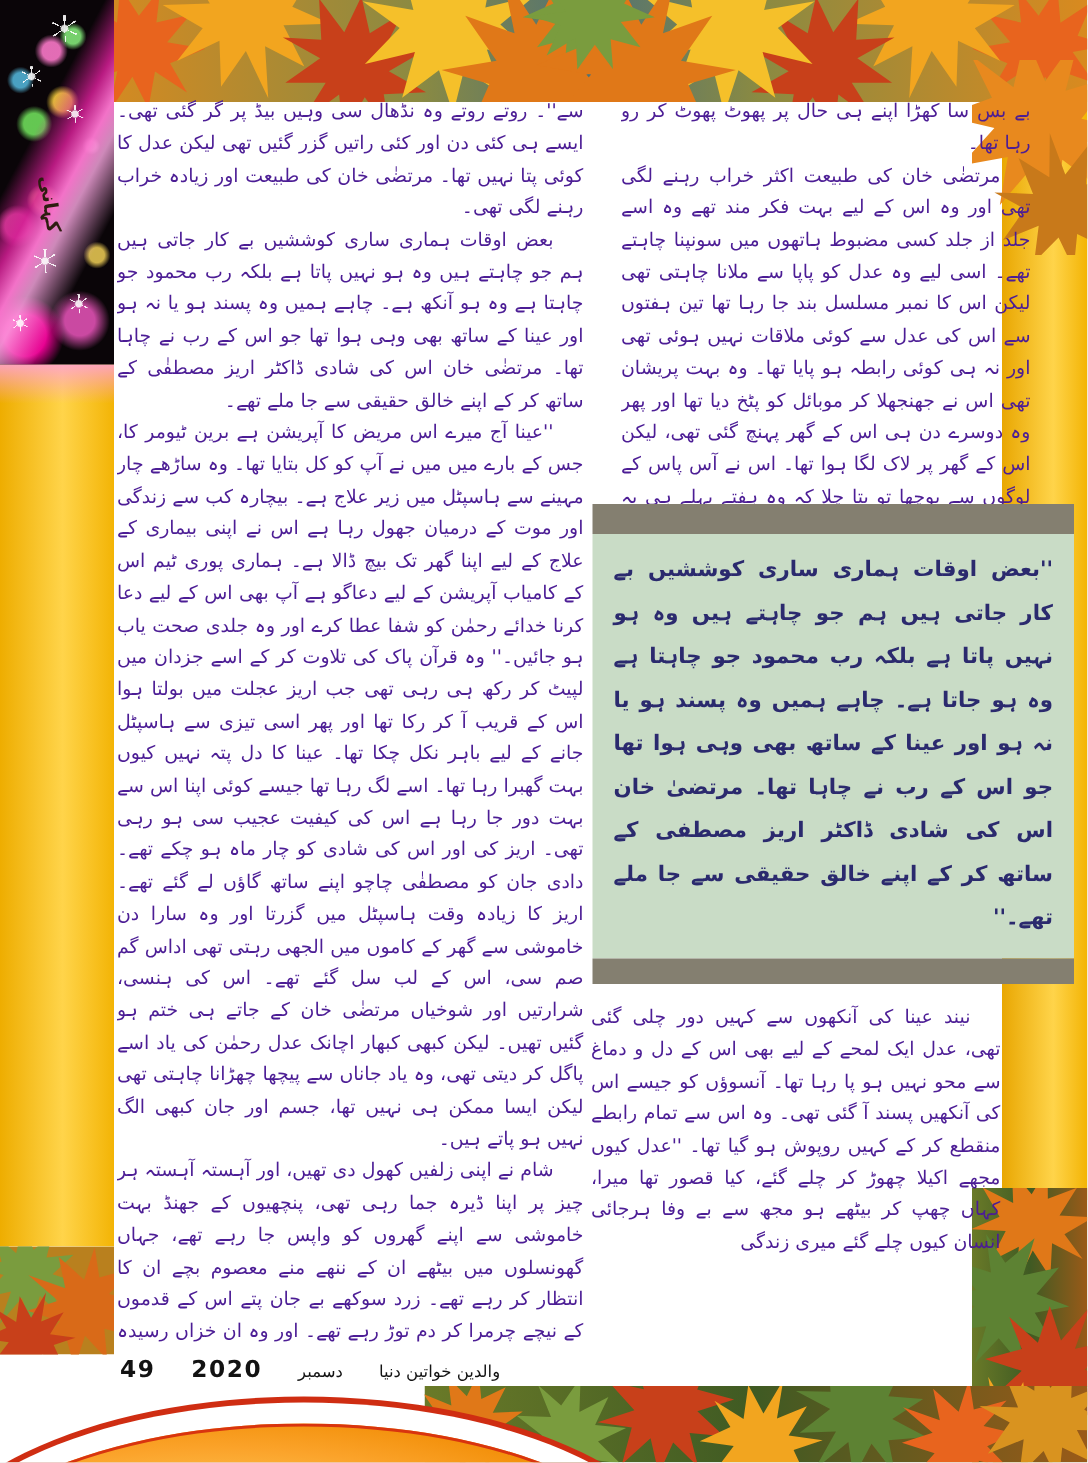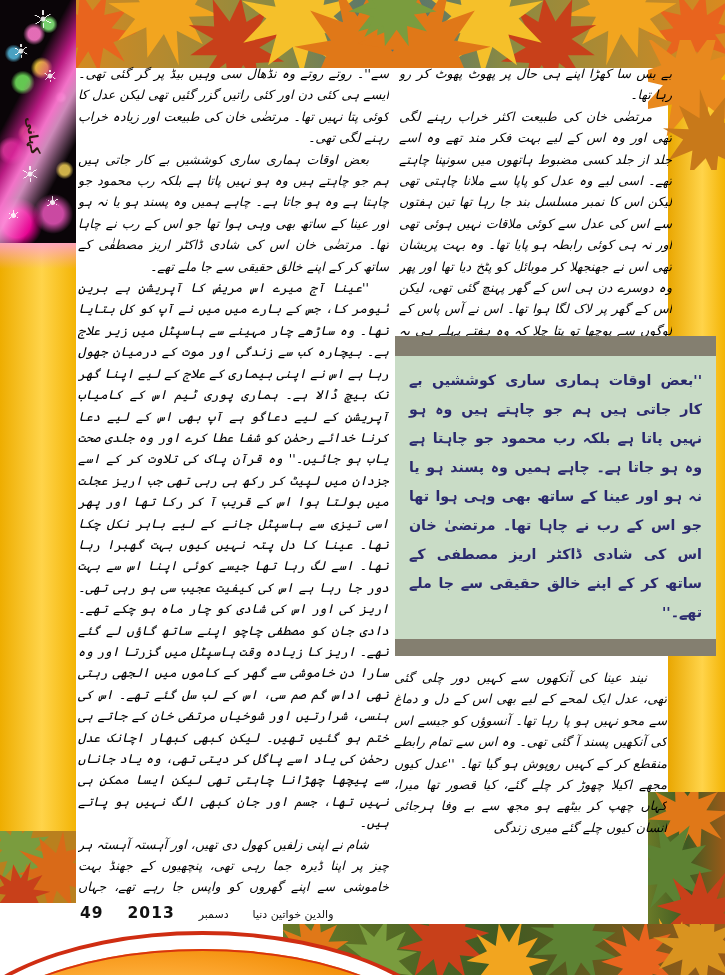--- a/index.html
+++ b/index.html
@@ -38,26 +38,26 @@
       border-radius:50%;opacity:.9;}
   .strip-caption{position:absolute;left:14px;top:128px;transform:rotate(82deg);
       transform-origin:center;color:#2e1d10;font-size:13px;font-weight:bold;white-space:nowrap;}
   .left-gold{left:0;top:243px;width:76px;height:588px;z-index:0;
       background:linear-gradient(90deg,#eead00,#ffd44a 55%,#f3b405);}
   .left-gold::before{content:"";position:absolute;left:0;top:0;width:100%;height:26px;
       background:linear-gradient(180deg,rgba(255,160,215,.85),rgba(255,160,215,0));}
   .left-bottom-leaves{left:0;top:831px;width:76px;height:72px;z-index:1;}
 
   
-  .col{position:absolute;z-index:3;direction:rtl;text-align:justify;color:#000000;
-       font-size:12.6px;line-height:21.4px;overflow:hidden;font-style:italic;}
+  .col{position:absolute;z-index:3;direction:rtl;text-align:justify;color:#4c1d95;
+       font-size:12.6px;line-height:21.4px;overflow:hidden;}
   .col p{margin:0;}
   .col p.indent{text-indent:20px;}
   .col-left{left:78px;top:63px;width:311px;height:837px;}
-  .col-right-top{left:399px;top:63px;width:273px;height:287px;}
+  .col-right-top{left:414px;top:63px;width:273px;height:287px;}
   .col-right-bottom{left:394px;top:667px;width:273px;height:233px;}
 
   
   .quote-box{position:absolute;left:375px;top:336px;width:321px;z-index:3;margin-left:20px;}
   .quote-bar{height:20px;}
   .quote-bar.bottom{height:17px;}
   .quote-body{direction:rtl;text-align:justify;font-weight:bold;
       font-size:14.2px;line-height:29px;padding:10px 14px 12px 14px;}
 
   
@@ -173,28 +173,28 @@
     <div class="quote-body" style="background:#c9dcc6;color:#2b2a6e">''بعض اوقات ہماری ساری کوششیں بے کار جاتی ہیں ہم جو چاہتے ہیں وہ ہو نہیں پاتا ہے بلکہ رب محمود جو چاہتا ہے وہ ہو جاتا ہے۔ چاہے ہمیں وہ پسند ہو یا نہ ہو اور عینا کے ساتھ بھی وہی ہوا تھا جو اس کے رب نے چاہا تھا۔ مرتضیٰ خان اس کی شادی ڈاکٹر اریز مصطفی کے ساتھ کر کے اپنے خالق حقیقی سے جا ملے تھے۔''</div>
     <div class="quote-bar bottom" style="background:#847f70"></div>
   </div>
 
   <div class="col col-right-bottom">
     <p class="indent">نیند عینا کی آنکھوں سے کہیں دور چلی گئی تھی، عدل ایک لمحے کے لیے بھی اس کے دل و دماغ سے محو نہیں ہو پا رہا تھا۔ آنسوؤں کو جیسے اس کی آنکھیں پسند آ گئی تھی۔ وہ اس سے تمام رابطے منقطع کر کے کہیں روپوش ہو گیا تھا۔ ''عدل کیوں مجھے اکیلا چھوڑ کر چلے گئے، کیا قصور تھا میرا، کہاں چھپ کر بیٹھے ہو مجھ سے بے وفا ہرجائی انسان کیوں چلے گئے میری زندگی</p>
   </div>
 
   <div class="col col-left">
     <p>سے''۔ روتے روتے وہ نڈھال سی وہیں بیڈ پر گر گئی تھی۔ ایسے ہی کئی دن اور کئی راتیں گزر گئیں تھی لیکن عدل کا کوئی پتا نہیں تھا۔ مرتضٰی خان کی طبیعت اور زیادہ خراب رہنے لگی تھی۔</p>
-    <p class="indent">بعض اوقات ہماری ساری کوششیں بے کار جاتی ہیں ہم جو چاہتے ہیں وہ ہو نہیں پاتا ہے بلکہ رب محمود جو چاہتا ہے وہ ہو جاتا ہے۔ چاہے ہمیں وہ پسند ہو یا نہ ہو اور عینا کے ساتھ بھی وہی ہوا تھا جو اس کے رب نے چاہا تھا۔ مرتضٰی خان اس کی شادی ڈاکٹر اریز مصطفٰی کے ساتھ کر کے اپنے خالق حقیقی سے جا ملے تھے۔</p>
+    <p class="indent">بعض اوقات ہماری ساری کوششیں بے کار جاتی ہیں ہم جو چاہتے ہیں وہ ہو نہیں پاتا ہے بلکہ رب محمود جو چاہتا ہے وہ ہو آنکھ ہے۔ چاہے ہمیں وہ پسند ہو یا نہ ہو اور عینا کے ساتھ بھی وہی ہوا تھا جو اس کے رب نے چاہا تھا۔ مرتضٰی خان اس کی شادی ڈاکٹر اریز مصطفٰی کے ساتھ کر کے اپنے خالق حقیقی سے جا ملے تھے۔</p>
     <p class="indent">''عینا آج میرے اس مریض کا آپریشن ہے برین ٹیومر کا، جس کے بارے میں میں نے آپ کو کل بتایا تھا۔ وہ ساڑھے چار مہینے سے ہاسپٹل میں زیر علاج ہے۔ بیچارہ کب سے زندگی اور موت کے درمیان جھول رہا ہے اس نے اپنی بیماری کے علاج کے لیے اپنا گھر تک بیچ ڈالا ہے۔ ہماری پوری ٹیم اس کے کامیاب آپریشن کے لیے دعاگو ہے آپ بھی اس کے لیے دعا کرنا خدائے رحمٰن کو شفا عطا کرے اور وہ جلدی صحت یاب ہو جائیں۔'' وہ قرآن پاک کی تلاوت کر کے اسے جزدان میں لپیٹ کر رکھ ہی رہی تھی جب اریز عجلت میں بولتا ہوا اس کے قریب آ کر رکا تھا اور پھر اسی تیزی سے ہاسپٹل جانے کے لیے باہر نکل چکا تھا۔ عینا کا دل پتہ نہیں کیوں بہت گھبرا رہا تھا۔ اسے لگ رہا تھا جیسے کوئی اپنا اس سے بہت دور جا رہا ہے اس کی کیفیت عجیب سی ہو رہی تھی۔ اریز کی اور اس کی شادی کو چار ماہ ہو چکے تھے۔ دادی جان کو مصطفٰی چاچو اپنے ساتھ گاؤں لے گئے تھے۔ اریز کا زیادہ وقت ہاسپٹل میں گزرتا اور وہ سارا دن خاموشی سے گھر کے کاموں میں الجھی رہتی تھی اداس گم صم سی، اس کے لب سل گئے تھے۔ اس کی ہنسی، شرارتیں اور شوخیاں مرتضٰی خان کے جاتے ہی ختم ہو گئیں تھیں۔ لیکن کبھی کبھار اچانک عدل رحمٰن کی یاد اسے پاگل کر دیتی تھی، وہ یاد جاناں سے پیچھا چھڑانا چاہتی تھی لیکن ایسا ممکن ہی نہیں تھا، جسم اور جان کبھی الگ نہیں ہو پاتے ہیں۔</p>
     <p class="indent">شام نے اپنی زلفیں کھول دی تھیں، اور آہستہ آہستہ ہر چیز پر اپنا ڈیرہ جما رہی تھی، پنچھیوں کے جھنڈ بہت خاموشی سے اپنے گھروں کو واپس جا رہے تھے، جہاں گھونسلوں میں بیٹھے ان کے ننھے منے معصوم بچے ان کا انتظار کر رہے تھے۔ زرد سوکھے بے جان پتے اس کے قدموں کے نیچے چرمرا کر دم توڑ رہے تھے۔ اور وہ ان خزاں رسیدہ پتوں کو بہت غور سے دیکھ رہی تھی اور انھیں دیکھ کر سوچ رہی تھی کبھی ان پر بھی بہاریں گزری ہوں گی میری طرح لیکن بہاریں ہر کسی کے لیے لوٹ کر نہیں آتی خزاؤں کے موسم</p>
   </div>
 
   <div class="footer">
     <span class="num">49</span>
-    <span class="num">2013</span>
+    <span class="num">2020</span>
     <span class="urdu">دسمبر</span>
     <span class="urdu">والدین خواتین دنیا</span>
   </div>
 
   <div class="abs swoosh">
     <div class="swoosh-white">
       <div class="swoosh-body"></div>
     </div>
   </div>
 

